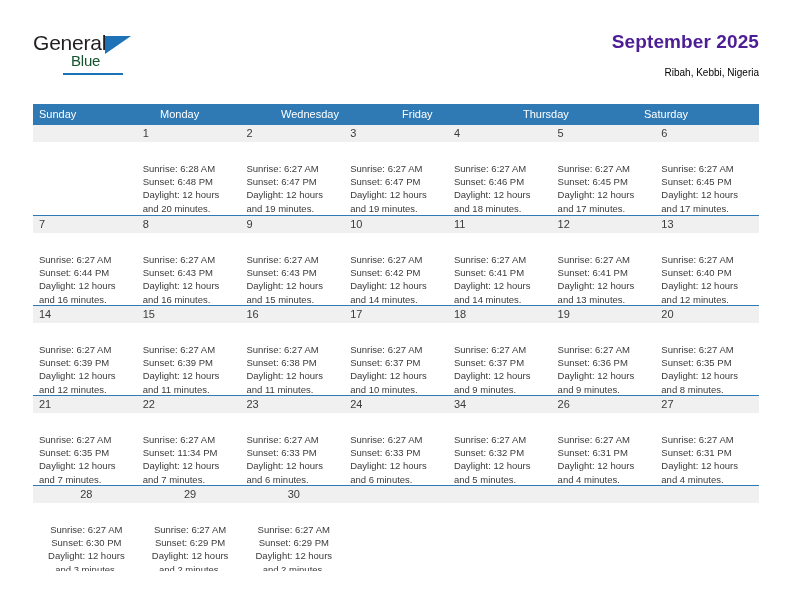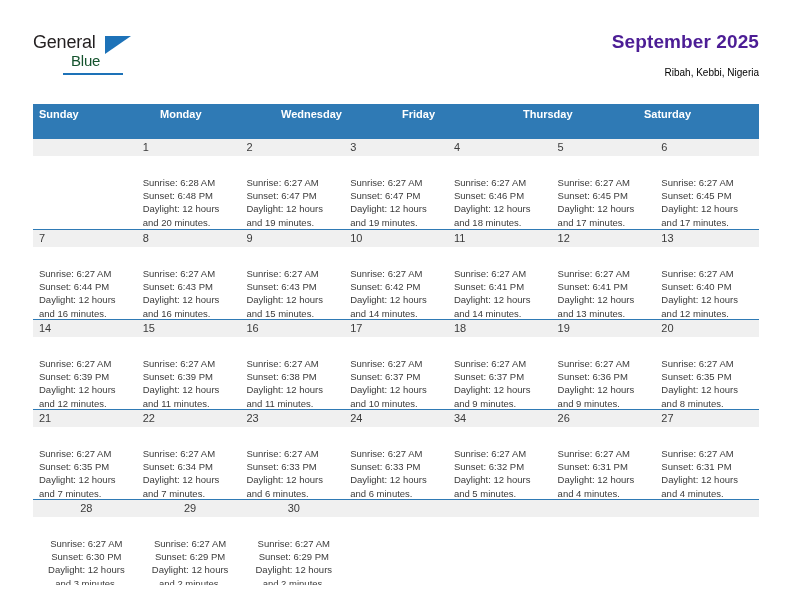--- a/index.html
+++ b/index.html
@@ -21,21 +21,21 @@
     justify-content: space-between;
   }
   .logo {
     position: relative;
     width: 110px; height: 48px;
     margin-left: 0px;
     margin-top: 8px;
   }
   .logo-general {
     position: absolute; left: 0; top: 0;
-    font-size: 18px; color: #231f20;
+    font-size: 21px; color: #231f20;
     letter-spacing: -0.2px;
     line-height: 21px;
   }
   .logo-blue {
     position: absolute; left: 38px; top: 18px;
     font-size: 15px; color: #14532d;
     letter-spacing: -0.2px;
     line-height: 21px;
   }
   .logo-tri {
@@ -66,22 +66,21 @@
 
   
   .calendar {
     position: absolute;
     left: 33px; top: 104px;
     width: 726px;
   }
   .weekdays {
     display: flex;
     background: #2f7ab5;
-    height: 35px;
-    font-weight: bold;
+    height: 21px;
   }
   .weekday {
     flex: 1 1 0;
     color: #ffffff;
     font-size: 11px;
     line-height: 21px;
     padding-left: 6px;
     white-space: nowrap;
     overflow: hidden;
   }
@@ -365,21 +364,21 @@
                 <div>Sunrise: 6:27 AM</div>
                 <div>Sunset: 6:35 PM</div>
                 <div>Daylight: 12 hours</div>
                 <div>and 7 minutes.</div>
               </div>
             </div>
             <div class="day">
               <div class="daynum">22</div>
               <div class="dayinfo">
                 <div>Sunrise: 6:27 AM</div>
-                <div>Sunset: 6:34 PM</div>
+                <div>Sunset: 11:34 PM</div>
                 <div>Daylight: 12 hours</div>
                 <div>and 7 minutes.</div>
               </div>
             </div>
             <div class="day">
               <div class="daynum">23</div>
               <div class="dayinfo">
                 <div>Sunrise: 6:27 AM</div>
                 <div>Sunset: 6:33 PM</div>
                 <div>Daylight: 12 hours</div>

